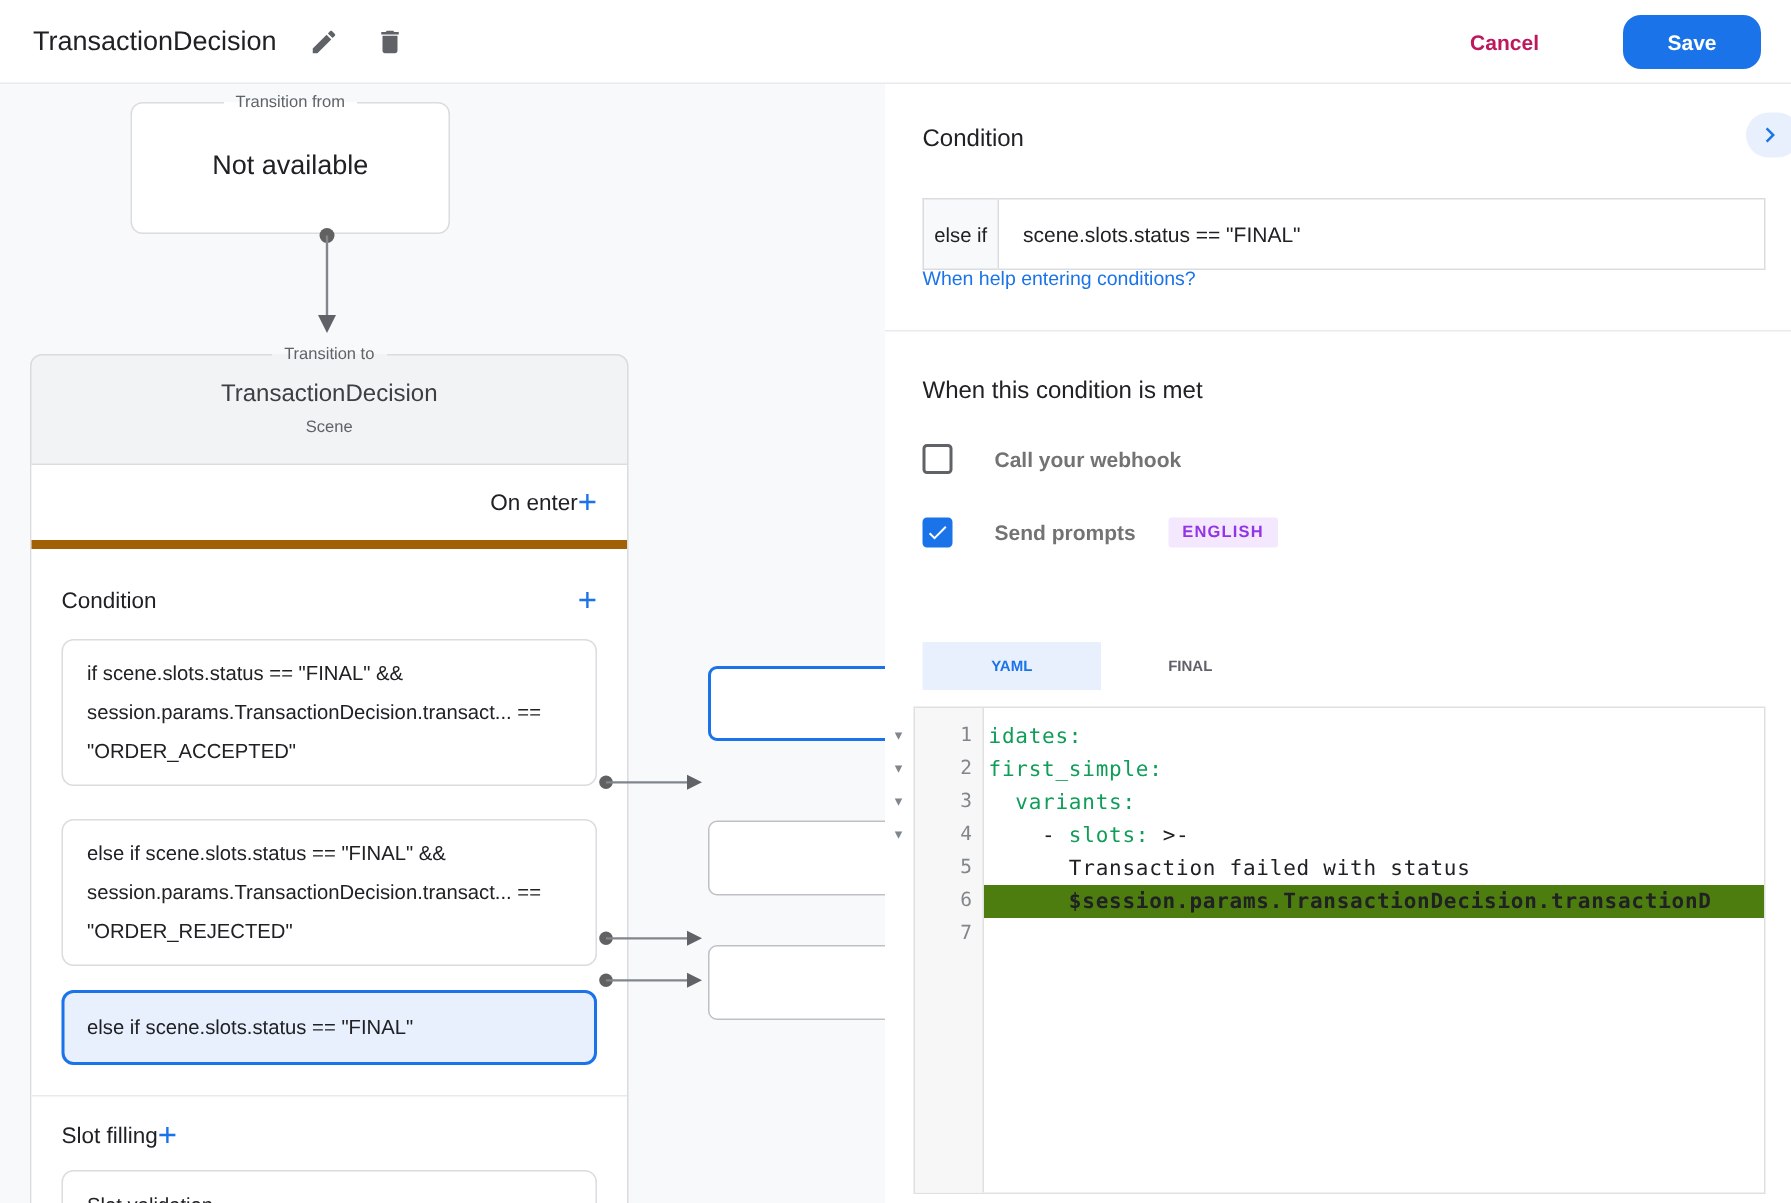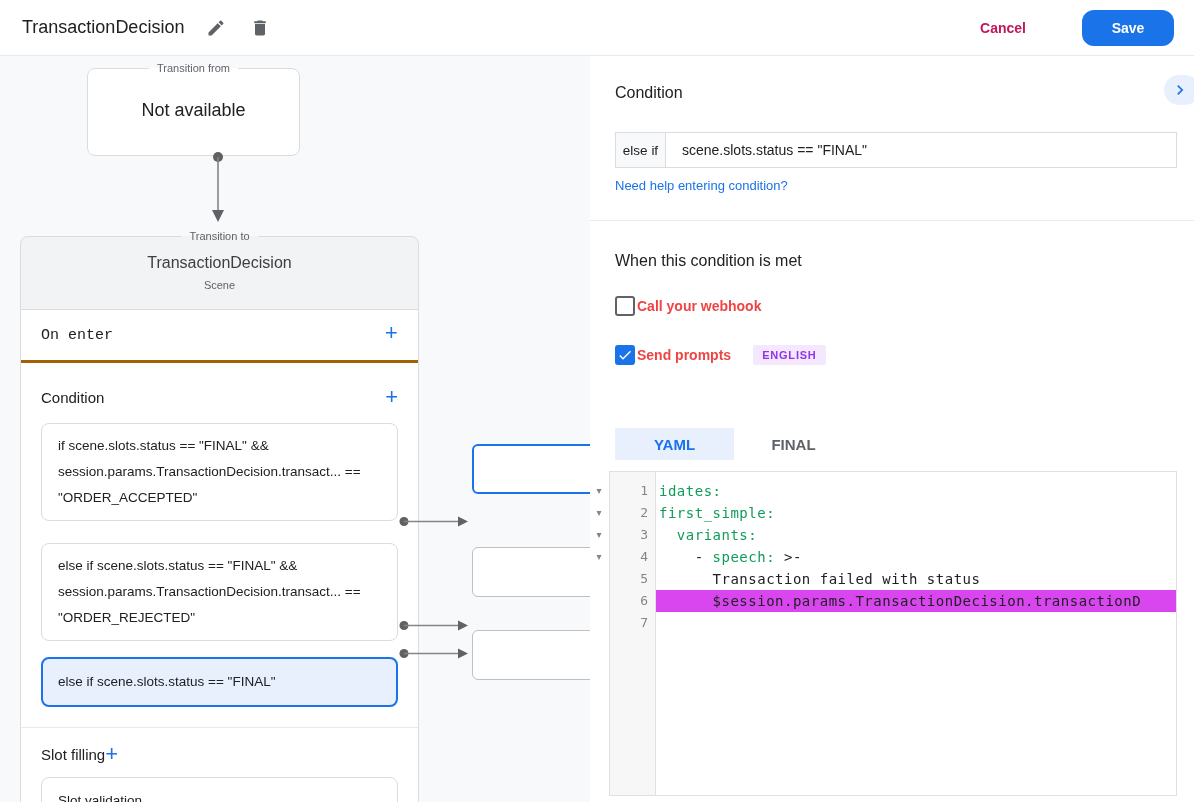--- a/index.html
+++ b/index.html
@@ -22,21 +22,21 @@
 
   .from-box { left:87px; top:6px; width:213px; height:94px; }
   .from-value { text-align:center; padding-top:26px; font-size:18px; color:#202124; }
 
   .to-card { left:20px; top:174px; width:399px; height:660px; background:#f1f3f4; padding:0; }
   .tcard-head { text-align:center; padding-top:12px; padding-bottom:18px; }
   .tcard-title { font-size:16px; color:#3c4043; }
   .tcard-sub { font-size:11px; color:#5f6368; margin-top:7px; }
   .tcard-body { background:#fff; border-top:1px solid #dadce0; }
 
-  .sec-row { display:flex; justify-content:space-between; align-items:center; padding:15px 20px; border-bottom:3px solid #a16207;font-family:Liberation Mono, monospace; }
+  .sec-row { display:flex; justify-content:flex-end; align-items:center; padding:15px 20px; border-bottom:6px solid #a16207; }
   .sec-label { font-size:15px; color:#202124; }
   .plus { color:#1a73e8; font-size:22px; font-weight:400; line-height:20px; cursor:pointer; }
 
   .cond-head { display:flex; justify-content:space-between; align-items:center; padding:24px 20px 16px 20px; }
   .cond-card { margin:0 20px 22px 20px; border:1px solid #dadce0; border-radius:8px; padding:9px 16px; font-size:13.5px; line-height:26px; color:#202124; background:#fff; cursor:pointer; }
   .cond-card.second { margin-bottom:16px; }
   .cond-card.selected { background:#e8f0fe; border:2px solid #1a73e8; margin-bottom:20px; padding:10px 15px; }
   .cond-divider { border-bottom:1px solid #e8eaed; }
 
   .slot-head { display:flex; align-items:center; padding:16px 20px 13px 20px; }
@@ -46,50 +46,50 @@
   .target-box { position:absolute; left:472px; width:136px; height:50px; background:#fff; border:1px solid #bdc1c6; border-radius:6px; }
   .target-box.selected { border:2px solid #1a73e8; }
 
   
   .panel { position:absolute; left:590px; top:56px; width:604px; height:746px; background:#fff; overflow:hidden; }
   .panel-heading { position:absolute; left:25px; font-size:16px; color:#202124; }
   .h-condition { top:28px; }
   .collapse-pill { position:absolute; right:-6px; top:19px; width:36px; height:30px; background:#e8f0fe; border-radius:15px; display:flex; align-items:center; justify-content:center; cursor:pointer; }
   .collapse-pill svg { fill:#1a73e8; width:20px; height:20px; margin-left:-4px; }
 
-  .cond-row { position:absolute; left:25px; top:76px; width:562px; height:36px; display:flex;justify-content:flex-end; }
+  .cond-row { position:absolute; left:25px; top:76px; width:562px; height:48px; display:flex;justify-content:flex-end; }
   .cond-op { width:50px; background:#f8f9fa; border:1px solid #dadce0; border-right:none; display:flex; align-items:center; justify-content:center; font-size:13.5px; color:#202124; }
   .cond-input { flex:1; border:1px solid #dadce0; background:#fff; display:flex; align-items:center; padding-left:16px; font-size:14px; color:#202124; }
   .help-link { position:absolute; left:25px; top:122px; font-size:13px; color:#1a73e8; cursor:pointer; }
 
   .panel-divider { position:absolute; left:0; top:164px; width:604px; border-bottom:1px solid #e8eaed; }
   .h-whenmet { top:196px; }
 
   .check-row { position:absolute; left:25px; display:flex; align-items:center; }
   .row-webhook { top:240px; }
   .row-prompts { top:289px; }
   .checkbox { width:20px; height:20px; border:2px solid #5f6368; border-radius:3px; background:#fff; cursor:pointer; flex:none; }
   .checkbox.checked { background:#1a73e8; border-color:#1a73e8; display:flex; align-items:center; justify-content:center; }
   .checkbox.checked svg { fill:#fff; width:16px; height:16px; }
-  .check-label { margin-left:2px; font-size:14px; font-weight:700; color:#ef4444; }
+  .check-label { margin-left:28px; font-size:14px; font-weight:700; color:#737373; }
   .lang-badge { margin-left:22px; background:#f3e8fd; color:#9334e6; font-size:11px; font-weight:700; letter-spacing:0.8px; padding:4px 9px; border-radius:2px; }
 
   .prompt-desc { position:absolute; left:25px; top:322px; width:566px; font-size:13px; line-height:1.75; color:#202124; }
   .prompt-desc .inline-link { color:#1a73e8; cursor:pointer; }
 
   .tabs { position:absolute; left:25px; top:372px; display:flex; }
-  .tab { width:119px; height:32px; display:flex; align-items:center; justify-content:center; font-size:15px; font-weight:700; color:#5f6368; cursor:pointer; }
+  .tab { width:119px; height:32px; display:flex; align-items:center; justify-content:center; font-size:10px; font-weight:700; color:#5f6368; cursor:pointer; }
   .tab.active { background:#e8f0fe; color:#1a73e8; }
 
   .editor { position:absolute; left:19px; top:415px; width:568px; height:325px; border:1px solid #e0e0e0; display:flex; background:#fff; }
   .gutter { width:46px; background:#f7f7f7; border-right:1px solid #e0e0e0; padding-top:8px; }
   .gutter .ln { height:22px; line-height:22px; text-align:right; padding-right:7px; font-family:"DejaVu Sans Mono", monospace; font-size:13px; color:#80868b; }
   .code { flex:1; padding-top:8px; overflow:hidden; position:relative; }
   .code .cl { height:22px; line-height:22px; white-space:pre; font-family:"DejaVu Sans Mono", monospace; font-size:14px; letter-spacing:0.5px; color:#202124; padding-left:3px; }
-  .code .cl.hl { background:#d946ef; }
+  .code .cl.hl { background:#4d7c0f;font-weight:bold; }
   .tok-key { color:#0f9d58; }
   .fold-col { position:absolute; left:2px; top:423px; width:14px; }
   .fold { height:22px; display:flex; align-items:center; justify-content:center; font-size:10px; color:#80868b; cursor:pointer; }
 </style>
 </head>
 <body>
 
 <div class="topbar">
   <div class="topbar-title">TransactionDecision</div>
   <div class="icon-btn">
@@ -184,21 +184,21 @@
     <svg viewBox="0 0 24 24">
         <path d="M10 6L8.59 7.41 13.17 12l-4.58 4.59L10 18l6-6z"></path>
       </svg>
   </div>
 
   <div class="cond-row">
     <div class="cond-op">else if</div>
     <div class="cond-input">scene.slots.status == "FINAL"</div>
   </div>
 
-  <div class="help-link">Need help entering condition?</div>
+  <div class="help-link">When help entering conditions?</div>
 
   <div class="panel-divider"></div>
 
   <div class="panel-heading h-whenmet">When this condition is met</div>
 
   <div class="check-row row-webhook">
     <div class="checkbox"></div>
     <div class="check-label">Call your webhook</div>
   </div>
 
@@ -232,20 +232,20 @@
       <div class="ln">3</div>
       <div class="ln">4</div>
       <div class="ln">5</div>
       <div class="ln">6</div>
       <div class="ln">7</div>
     </div>
     <div class="code">
       <div class="cl"><span class="tok-key">idates:</span></div>
       <div class="cl"><span class="tok-key">first_simple:</span></div>
       <div class="cl"><span class="tok-key">  variants:</span></div>
-      <div class="cl"><span>    - </span><span class="tok-key">speech:</span><span> &gt;-</span></div>
+      <div class="cl"><span>    - </span><span class="tok-key">slots:</span><span> &gt;-</span></div>
       <div class="cl"><span>      Transaction failed with status</span></div>
       <div class="cl hl"><span>      $session.params.TransactionDecision.transactionD</span></div>
       <div class="cl"><span></span></div>
     </div>
   </div>
 
 </div>
 
 </body></html>

